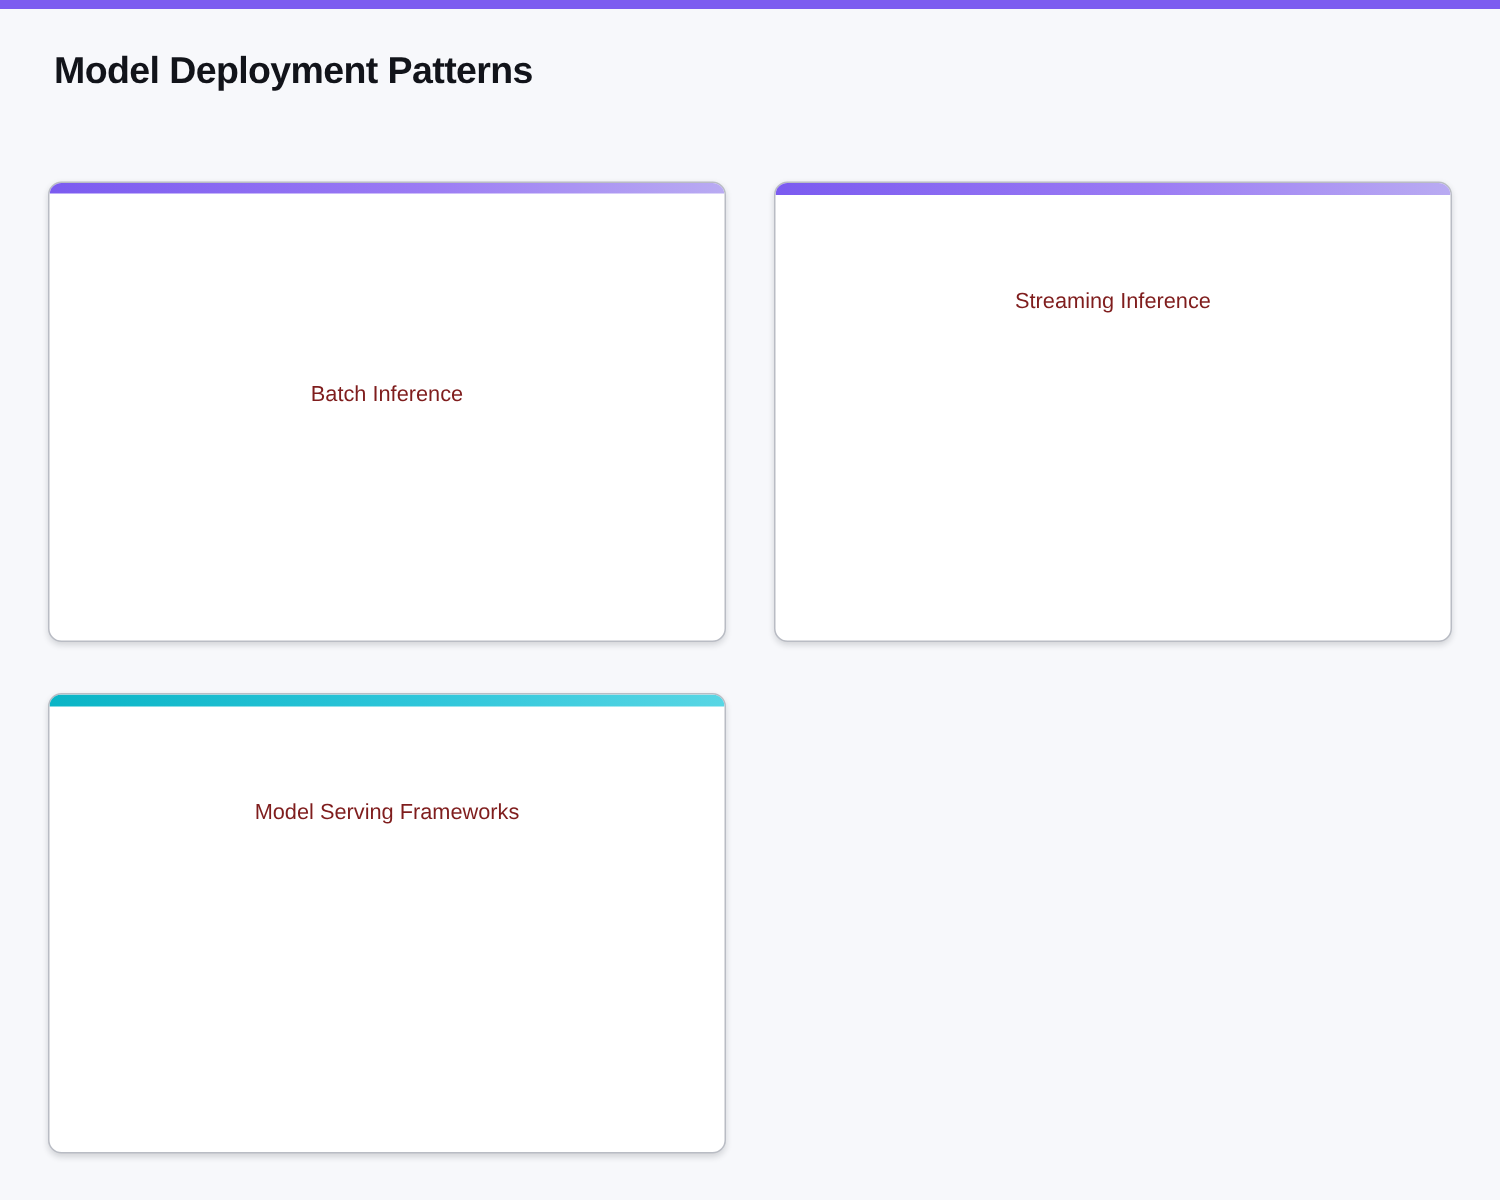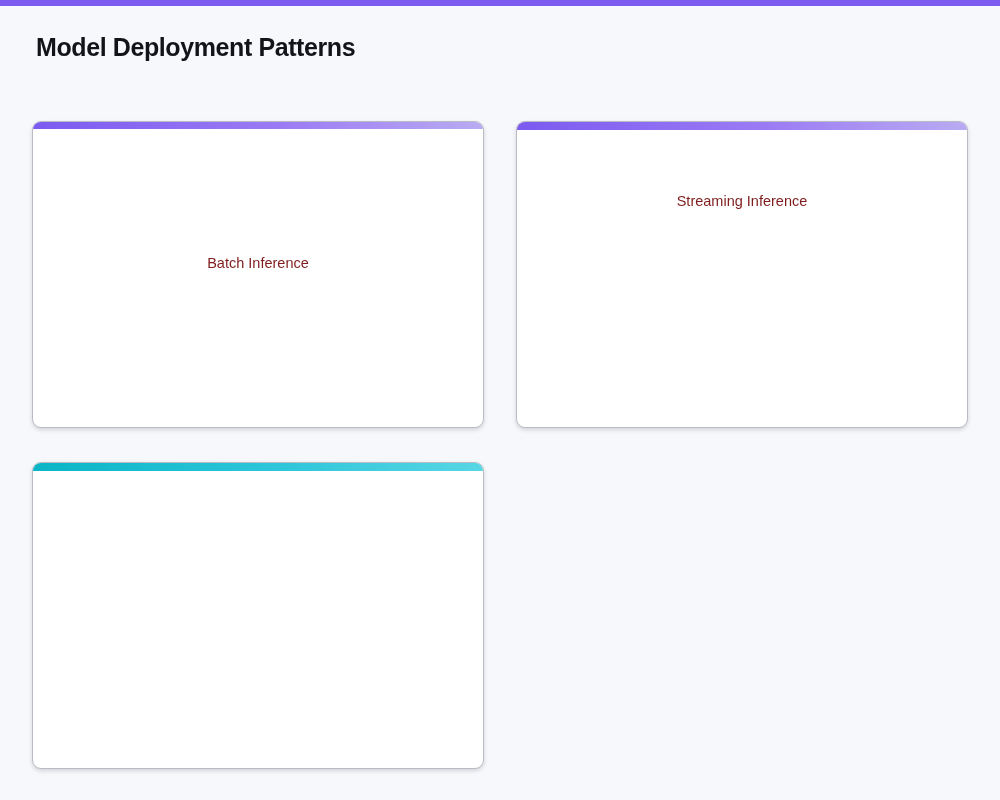--- a/index.html
+++ b/index.html
@@ -111,15 +111,16 @@
   </div>
 
 
   <div class="card row-bottom">
     <div class="card-accent accent-purple"></div>
     <div class="card-label">Streaming Inference</div>
   </div>
 
   <div class="card row-bottom">
     <div class="card-accent accent-teal"></div>
+    <div class="card-label">Model Serving Frameworks</div>
   </div>
 
 </div>
 
 </body></html>

